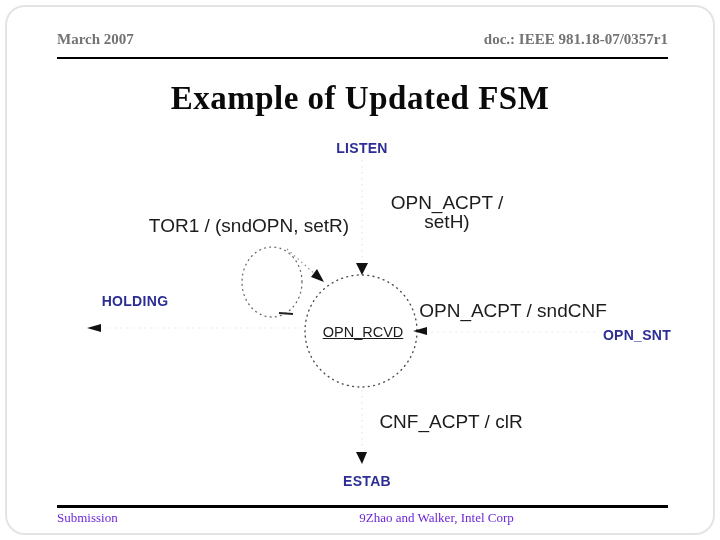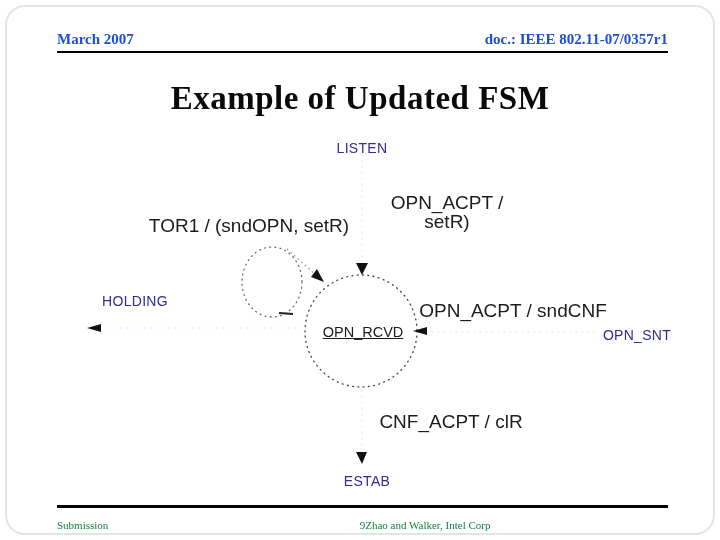--- a/index.html
+++ b/index.html
@@ -2,45 +2,45 @@
 <html style="--color-state: #2d2d96; --color-label: #1c1c1c; --color-arrow: #111111;"><head>
 <meta charset="utf-8">
 <style>
   html,body{margin:0;padding:0;background:#ffffff;}
   .slide{position:relative;width:720px;height:540px;background:#ffffff;overflow:hidden;
          font-family:"Liberation Sans",sans-serif;}
   .slide-border{position:absolute;left:5px;top:5px;right:5px;bottom:5px;
                 border:2px solid #e4e4e4;border-radius:20px;pointer-events:none;}
   .header{position:absolute;left:57px;right:52px;top:31px;display:flex;
           justify-content:space-between;align-items:flex-end;
-          border-bottom:2px solid #000;padding-bottom:3px;
-          font-family:"Liberation Serif",serif;font-weight:bold;font-size:15px;color:#1d4ed8;}
+          border-bottom:2px solid #000;padding-bottom:9px;
+          font-family:"Liberation Serif",serif;font-weight:bold;font-size:15px;color:#737373;}
   .title{position:absolute;left:0;right:0;top:80px;margin:0;text-align:center;
          font-family:"Liberation Serif",serif;font-weight:bold;font-size:33px;
          color:#0a0a0a;letter-spacing:0.5px;}
   .diagram-svg{position:absolute;left:0;top:0;width:720px;height:540px;}
   .lbl{position:absolute;transform:translateX(-50%);white-space:nowrap;text-align:center;
        font-size:19px;color:#1c1c1c;line-height:18.5px;}
-  .state{color:var(--color-state,#2d2d96);font-size:14px;font-weight:400;letter-spacing:0.3px;}
+  .state{color:var(--color-state,#2d2d96);font-size:14px;font-weight:700;letter-spacing:0.3px;}
   .big{font-size:14.5px;text-decoration:underline;}
   .footer{position:absolute;left:57px;right:52px;top:505px;border-top:3px solid #000;
-          padding-top:11px;display:grid;grid-template-columns:1fr auto 1fr;
-          font-family:"Liberation Serif",serif;font-size:11px;color:#15803d;}
+          padding-top:2px;display:grid;grid-template-columns:1fr auto 1fr;
+          font-family:"Liberation Serif",serif;font-size:13px;color:#6d28d9;}
   .footer .c{text-align:center;}
   .footer .r{text-align:left;}
 </style>
 </head>
 <body>
 
 <div class="slide">
   <div class="slide-border"></div>
 
   <div class="header">
     <span>March 2007</span>
-    <span>doc.: IEEE 802.11-07/0357r1</span>
+    <span>doc.: IEEE 981.18-07/0357r1</span>
   </div>
 
   <h1 class="title">Example of Updated FSM</h1>
 
   <svg class="diagram-svg" viewBox="0 0 720 540">
 
     <g stroke="#e3e3e3" stroke-width="1.2" stroke-dasharray="1.5 4.5" fill="none">
       <line x1="362" y1="160" x2="362" y2="260"></line>
       <line x1="595" y1="332" x2="430" y2="332"></line>
       <line x1="302" y1="328" x2="104" y2="328"></line>
@@ -65,21 +65,21 @@
   <div class="lbl state" style="left:362px;top:139px">LISTEN</div>
   <div class="lbl state" style="left:135px;top:292px">HOLDING</div>
   <div class="lbl big" style="left:363px;top:323px">OPN_RCVD</div>
   <div class="lbl state" style="left:637px;top:326px">OPN_SNT</div>
   <div class="lbl state" style="left:367px;top:472px">ESTAB</div>
 
   <div class="lbl" style="left:249px;top:217px">TOR1 / (sndOPN, setR)</div>
 
   <div class="lbl" style="left:447px;top:194px">
     <div>OPN_ACPT /</div>
-    <div>setR)</div>
+    <div>setH)</div>
   </div>
 
   <div class="lbl" style="left:513px;top:302px">OPN_ACPT / sndCNF</div>
 
 
   <div class="lbl" style="left:451px;top:413px">CNF_ACPT / clR</div>
 
   <div class="footer">
     <span>Submission</span>
     <span class="c">9</span>

